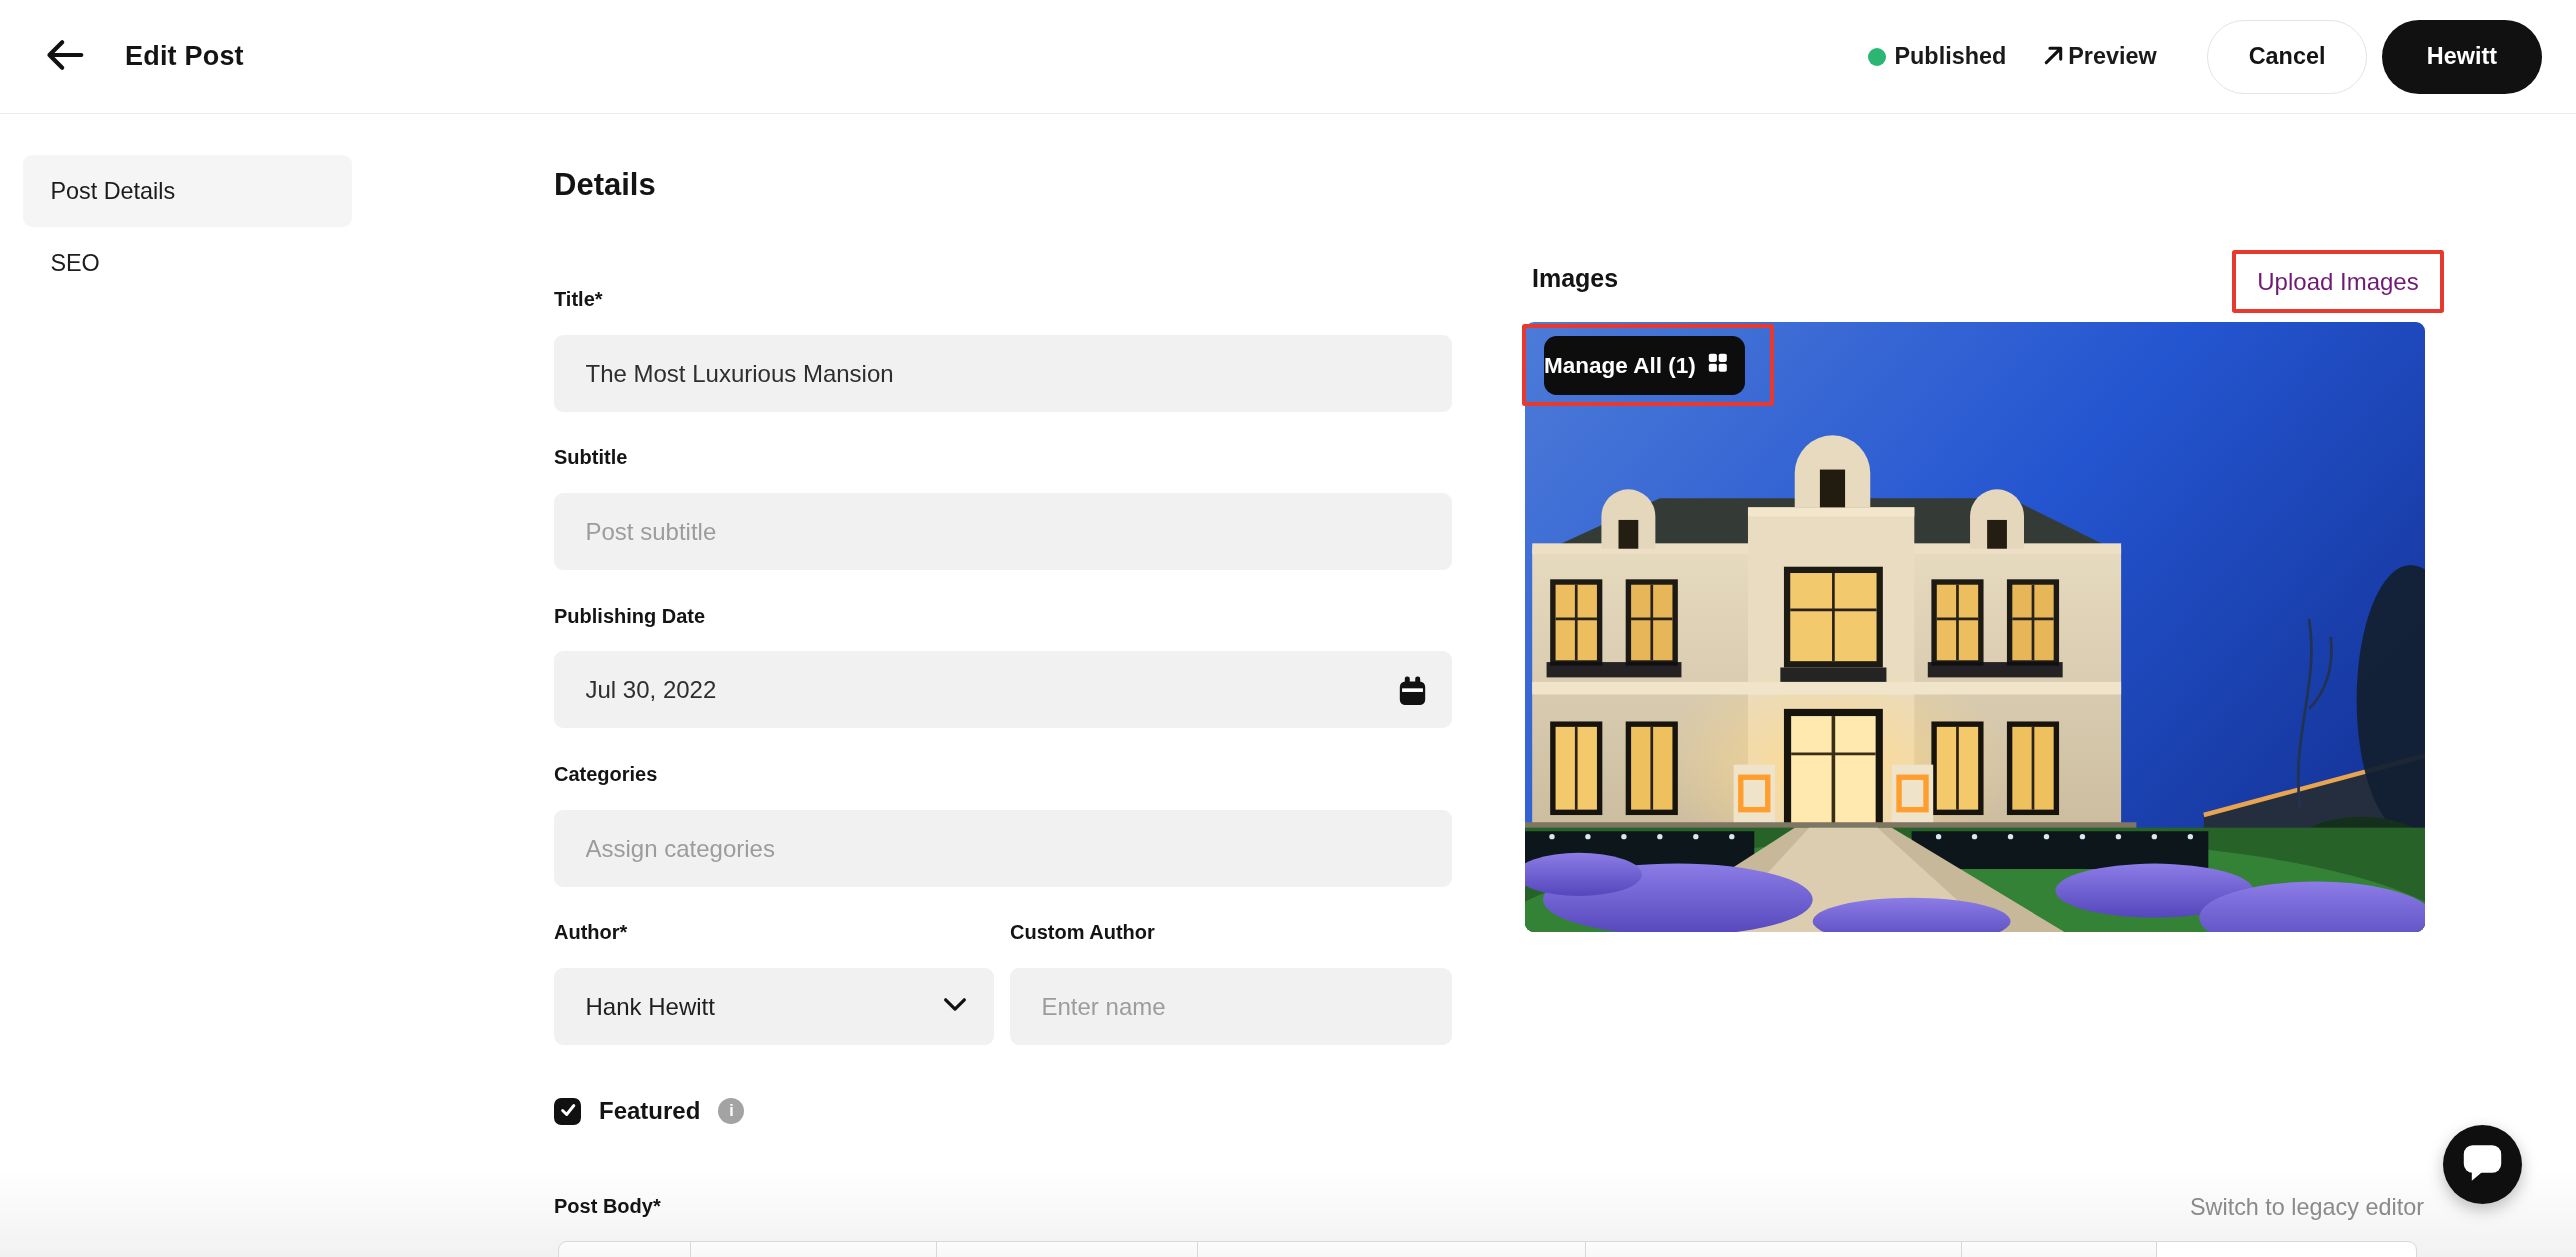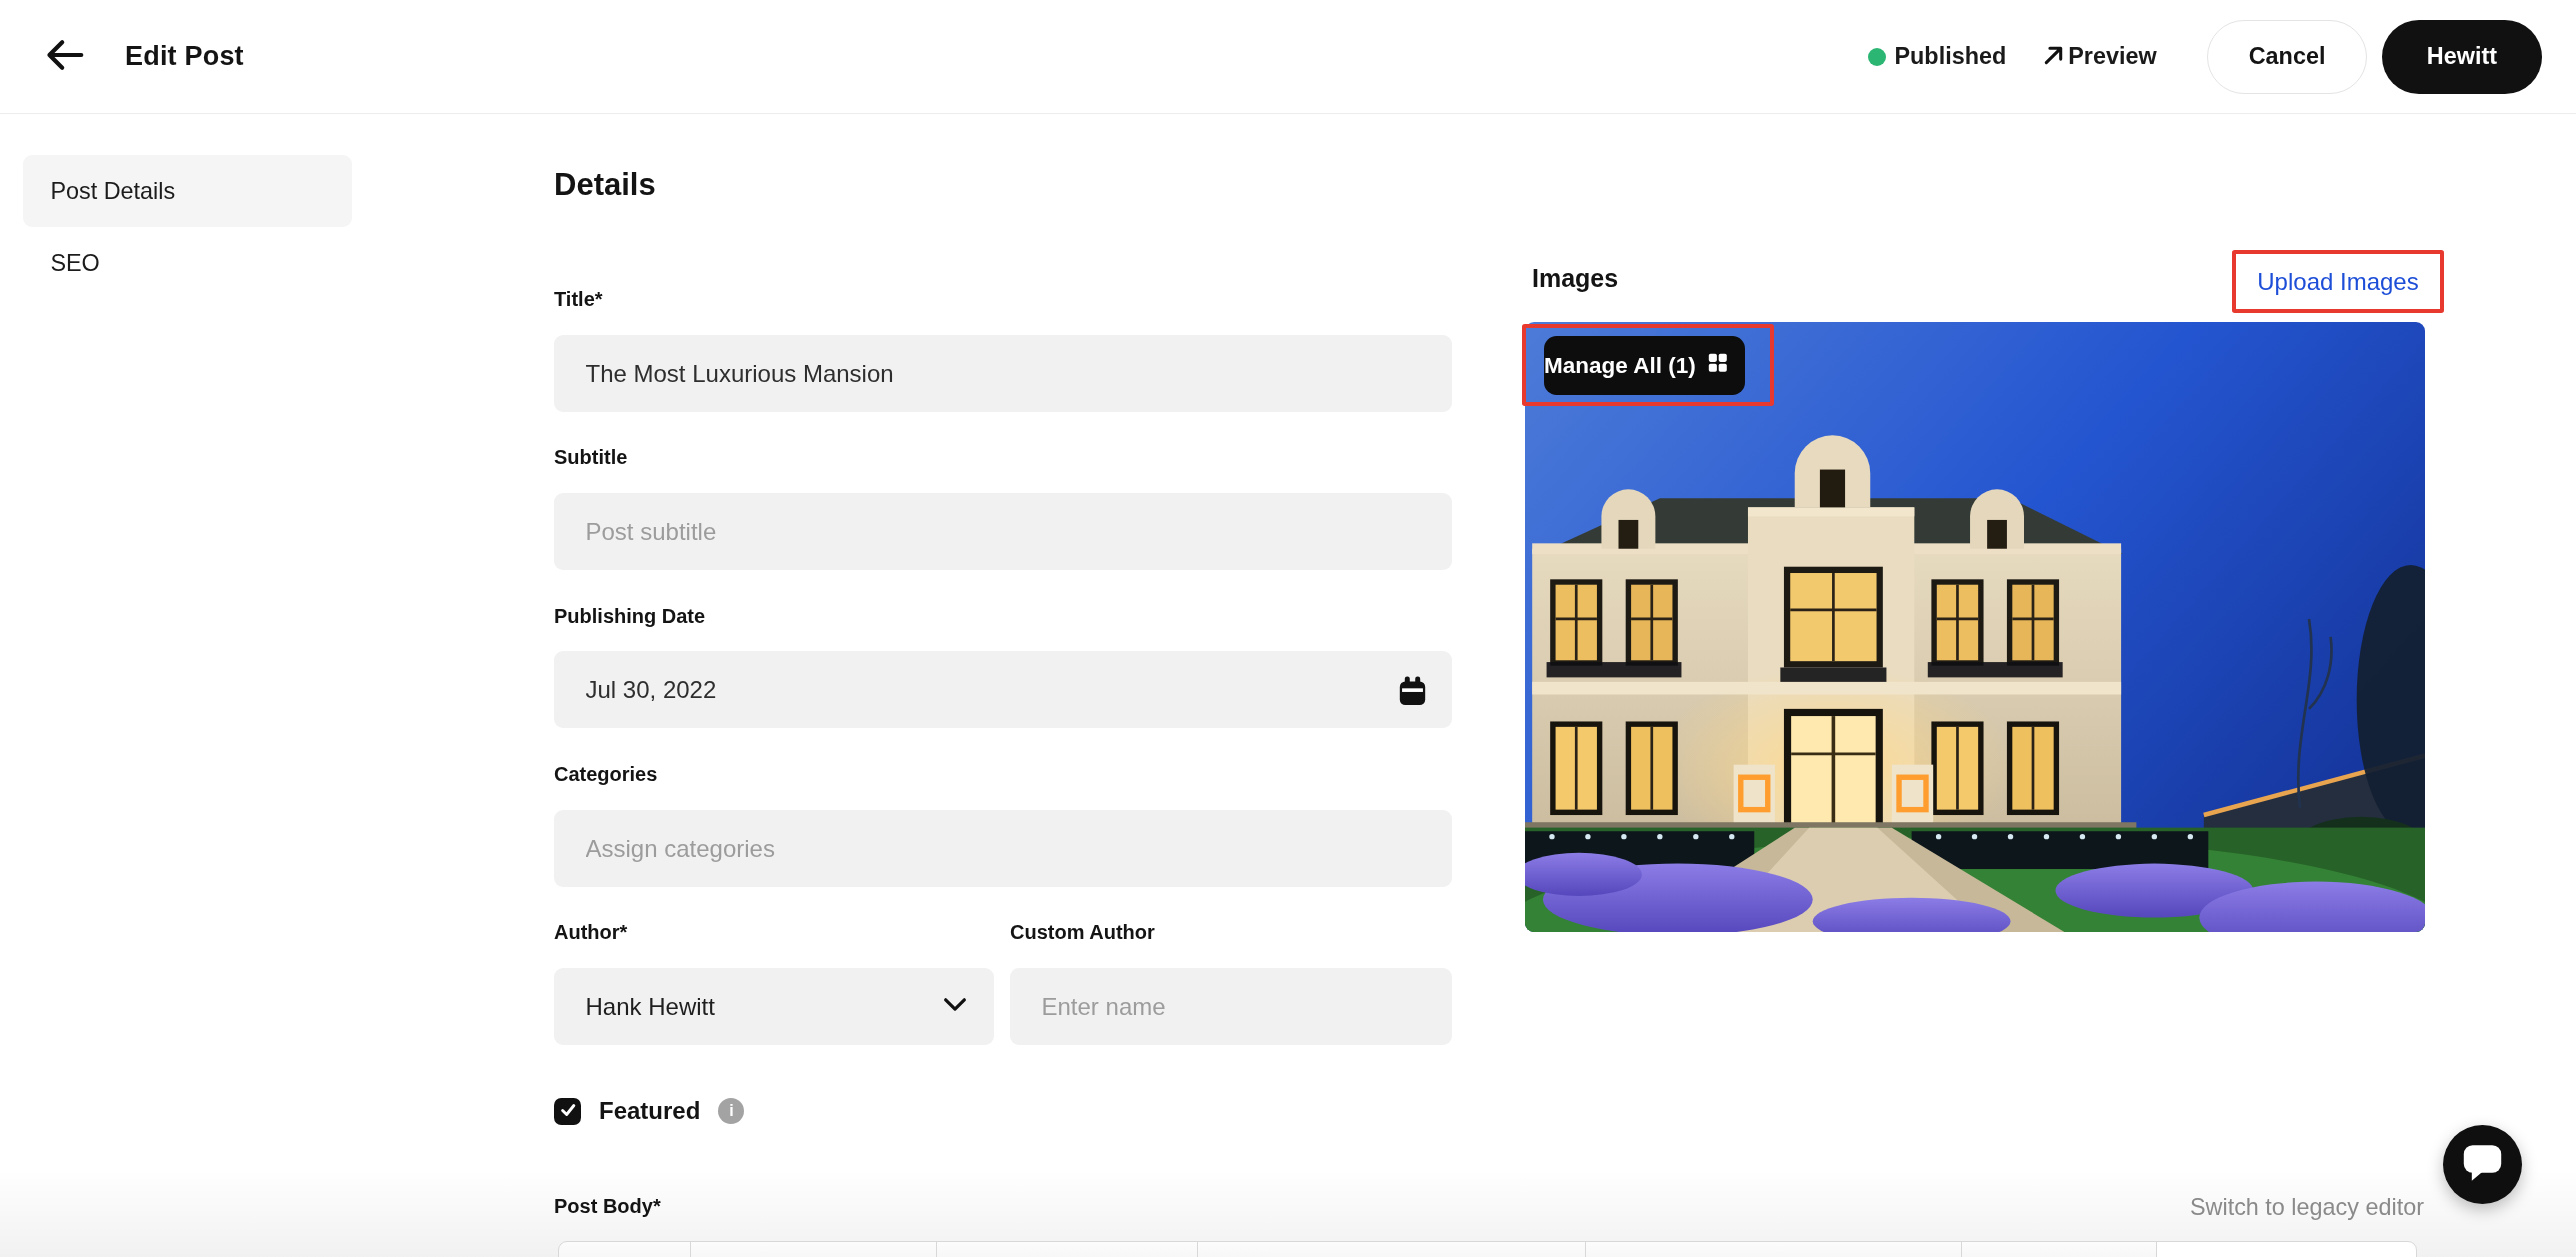--- a/index.html
+++ b/index.html
@@ -59,21 +59,21 @@
   .featured-label { font-size:24px; font-weight:600; color:#141414; }
   .info-icon { width:26px; height:26px; border-radius:50%; background:#a3a3a3; color:#fff; font-size:16px; font-weight:700; display:flex; align-items:center; justify-content:center; }
   .lbl-postbody { top:1033px; }
 
   
   .images-label { position:absolute; left:1532px; top:264px; font-size:25px; font-weight:600; color:#141414; }
   .upload-annotation {
     position:absolute; left:2232px; top:250px; width:212px; height:63px;
     border:4.5px solid #e8392f; border-radius:2.7px; display:flex; align-items:center; justify-content:center; background:#fff;
   }
-  .upload-label { font-size:24px; color:#1d4ed8; cursor:pointer; white-space:nowrap; }
+  .upload-label { font-size:24px; color:#701a75; cursor:pointer; white-space:nowrap; }
   .image-box { position:absolute; left:1525px; top:322px; width:900px; height:610px; border-radius:9px; overflow:hidden; cursor:pointer; }
   .manage-annotation {
     position:absolute; left:1522px; top:324px; width:252px; height:82px;
     border:4.5px solid #e8392f; border-radius:2.7px;
   }
   .manage-btn {
     position:absolute; left:1544px; top:336px; width:201px; height:59px; border:none; cursor:pointer;
     background:#0d0d0d; color:#fff; border-radius:12.6px; display:flex; align-items:center; justify-content:flex-start; gap:11.7px;
     font-size:22.5px; font-weight:600; font-family:inherit;
   }

